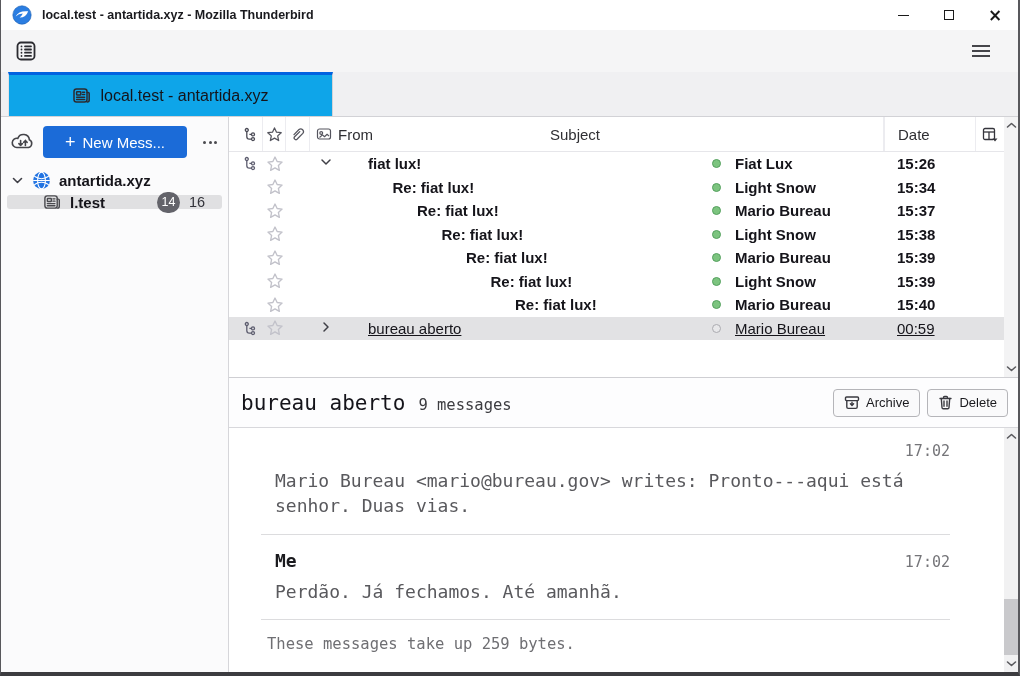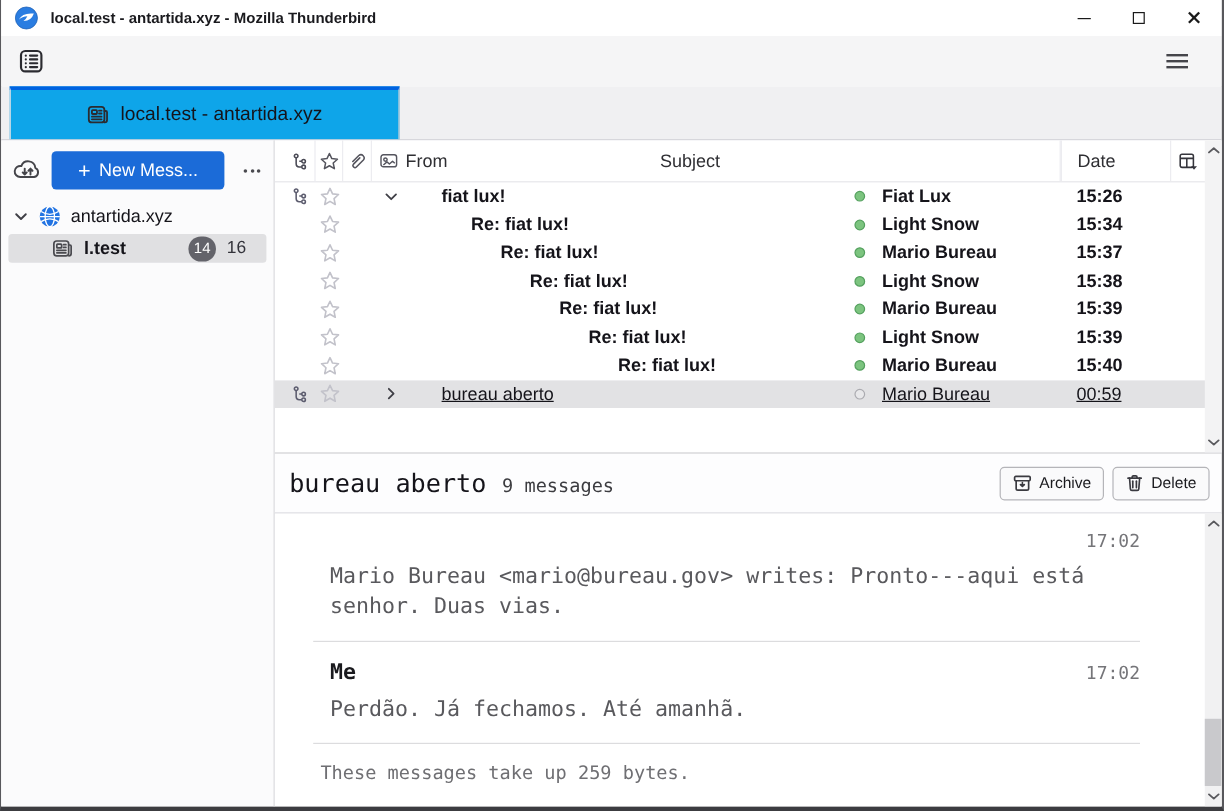--- a/index.html
+++ b/index.html
@@ -38,22 +38,22 @@
   .fp-actions { display:flex; align-items:center; height:38px; }
   .cloud-btn { width:32px; height:32px; margin-left:6px; display:flex; align-items:center; justify-content:center; }
   .newmsg-btn { margin-left:4px; height:32px; width:144px; background:#1b6bd8; border:none; border-radius:4px;
     color:#fff; font-size:15px; display:flex; align-items:center; justify-content:center; gap:7px; font-family:inherit; }
   .newmsg-plus { font-size:18px; font-weight:400; line-height:1; }
   .more-btn { margin-left:10px; width:26px; height:26px; display:flex; align-items:center; justify-content:center; gap:2.5px; border-radius:3px; }
   .more-btn i { width:3px; height:3px; border-radius:50%; background:#4a4a4f; }
   .fp-account { display:flex; align-items:center; height:26px; margin-top:6px; }
   .fp-twisty { width:14px; margin-left:10px; display:flex; }
   .globe { width:19px; height:19px; margin-left:7px; }
-  .fp-account-name { margin-left:8px; font-size:15px; font-weight:normal; color:#15141a; }
-  .fp-folder { display:flex; align-items:center; height:24px; margin:2px 6px 0 6px; background:#e0e0e2; border-radius:3px; }
+  .fp-account-name { margin-left:8px; font-size:15px; font-weight:bold; color:#15141a; }
+  .fp-folder { display:flex; align-items:center; height:14px; margin:2px 6px 0 6px; background:#e0e0e2; border-radius:3px; }
   .fp-folder-icon { margin-left:36px; display:flex; }
   .fp-folder-name { margin-left:9px; font-size:15px; font-weight:bold; color:#15141a; }
   .fp-badge { margin-left:auto; width:23px; height:21px; background:#63636a; color:#fff; font-size:12.5px; border-radius:11px;
     display:flex; align-items:center; justify-content:center; }
   .fp-total { width:34px; text-align:center; font-size:14.5px; color:#33333a; margin-right:8px; }
 
   
   .content { flex:1; display:flex; flex-direction:column; min-width:0; }
 
   
@@ -72,21 +72,21 @@
   .hc-scroll { width:14px; }
 
   .t-rows { flex:1; position:relative; }
   .t-row { height:23.5px; display:flex; align-items:center; font-size:15px; color:#15141a; }
   .t-row.unread { font-weight:bold; }
   .t-row.selected { background:#e2e2e4; }
   .t-row.selected .u { text-decoration:underline; }
   .c-th { width:26px; margin-left:8px; display:flex; justify-content:center; }
   .c-star { width:23px; display:flex; justify-content:center; }
   .c-clip { width:24px; }
-  .c-subj { flex:1; position:relative; display:flex; align-items:center; min-width:0; }
+  .c-subj { flex:1; position:relative; display:flex; align-items:flex-start; min-width:0; }
   .c-subj .twisty { position:absolute; left:9px; display:flex; }
   .c-from { width:182px; display:flex; align-items:center; }
   .c-from .dot { width:9px; height:9px; border-radius:50%; margin-left:10px; flex:none; }
   .dot.green { background:#7cc47f; border:1.5px solid #54a05e; }
   .dot.hollow { background:#e8e8ea; border:1.5px solid #ababb0; }
   .c-from .fromtext { margin-left:14px; }
   .c-date { width:91px; padding-left:13px; }
   .c-picker { width:29px; }
   .c-scrollpad { width:14px; }
 

